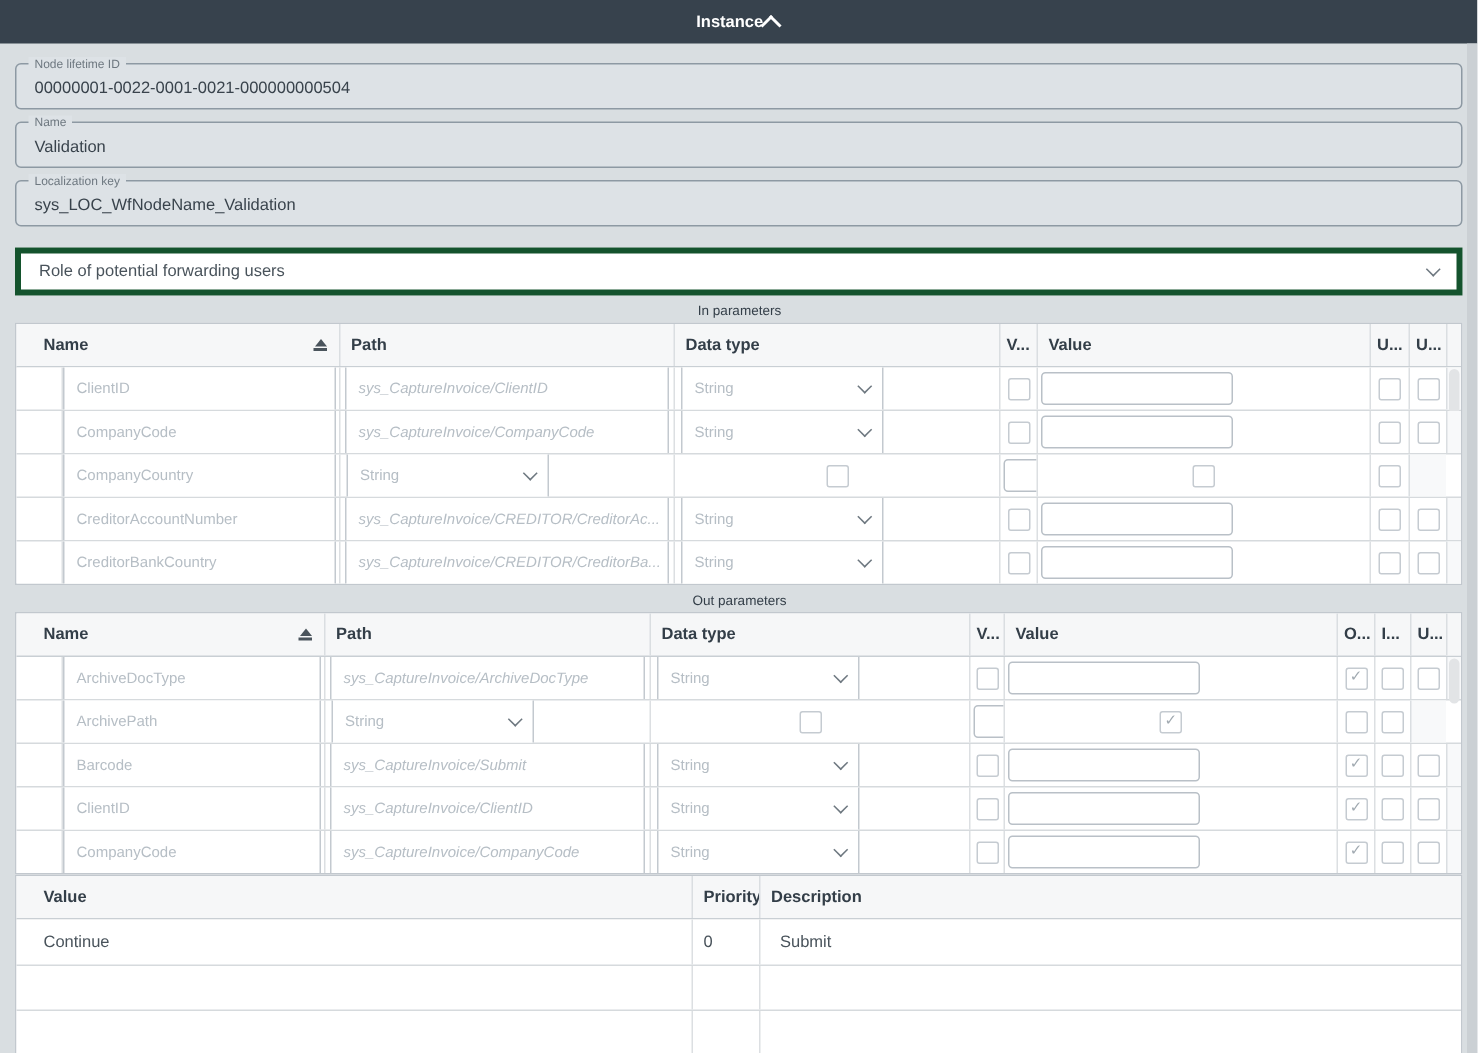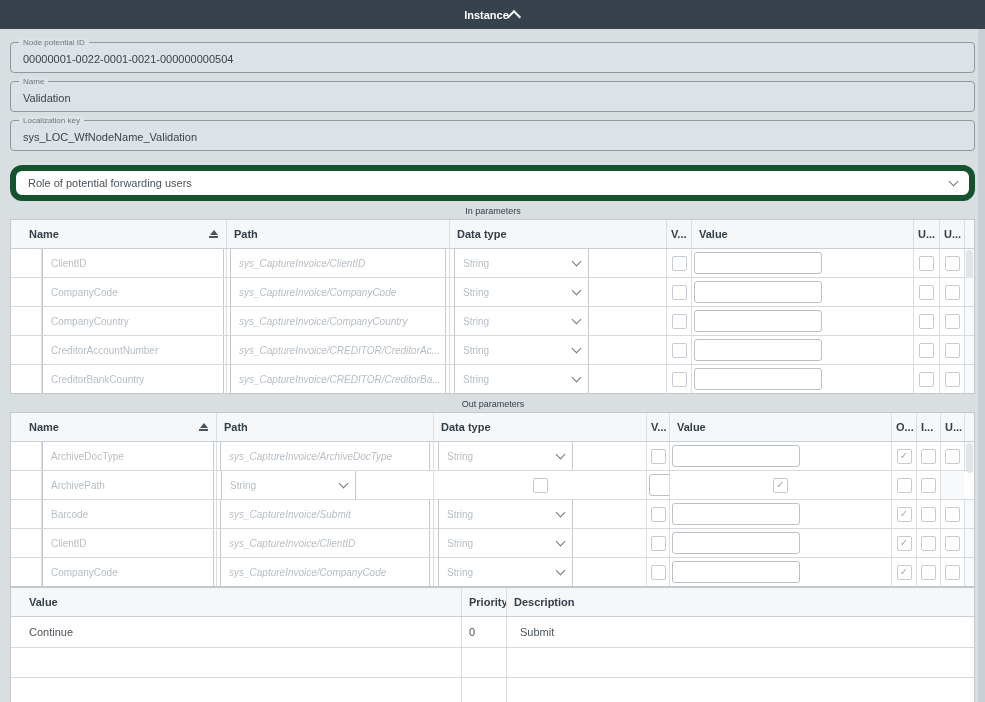--- a/index.html
+++ b/index.html
@@ -15,21 +15,21 @@
   .edge-strip{position:absolute;right:0;top:29px;width:7px;height:673px;background:#cbd0d4;}
   .content{padding:13px 10px 0 10px;}
   
   .ofield{position:relative;height:26px;border:1px solid #8d99a3;border-radius:4px;
           background:#dde2e6;display:flex;align-items:center;padding:3px 12px 0 12px;
           margin-bottom:8px;}
   .ofield .flabel{position:absolute;top:-5px;left:8px;font-size:8px;color:#6e7880;
           background:#dde2e6;padding:0 4px;line-height:9px;}
   .ofield .fvalue{font-size:11px;color:#39434c;}
   
-  .roleselect{height:24px;background:#fff;border:6px solid #14532d;border-radius:12px;
+  .roleselect{height:24px;background:#fff;border:4px solid #14532d;border-radius:0;
           display:flex;align-items:center;justify-content:space-between;
           padding:0 12px;margin:14px 0 0 0;cursor:pointer;color:#49535b;}
   .chev-dn{width:6px;height:6px;border-right:1.5px solid #6e7880;border-bottom:1.5px solid #6e7880;
           transform:rotate(45deg);margin-top:-3px;}
   .seclabel{font-size:9px;color:#333e48;margin:5px 0 3px 1px;text-align:center;}
   
   .ptable{background:#fff;border:1px solid #c2c8ce;}
   .hrow{background:#f6f7f8;height:28px;border-bottom:1px solid #c9cfd4;display:grid;}
   .brow{height:28px;display:grid;background:#fff;}
   .brow + .brow{border-top:1px solid #d6dadd;}
@@ -84,21 +84,21 @@
 <div class="page">
   <div class="titlebar">
     <span class="title">Instance</span>
     <span class="chev-up"></span>
   </div>
   <div class="edge-strip"></div>
 
   <div class="content">
 
     <div class="ofield">
-      <span class="flabel">Node potential ID</span>
+      <span class="flabel">Node lifetime ID</span>
       <span class="fvalue">00000001-0022-0001-0021-000000000504</span>
     </div>
 
     <div class="ofield">
       <span class="flabel">Name</span>
       <span class="fvalue">Validation</span>
     </div>
 
     <div class="ofield">
       <span class="flabel">Localization key</span>
@@ -183,23 +183,20 @@
         <div class="bc center">
             <div class="cb"></div>
           </div>
         <div class="scrollc"></div>
       </div>
 
       <div class="brow">
         <div class="bc handle"></div>
         <div class="bc">
             <div class="tin grow">CompanyCountry</div>
-          </div>
-        <div class="bc">
-            <div class="tin pathin">sys_CaptureInvoice/CompanyCountry</div>
           </div>
         <div class="bc">
             <div class="tin tsel">
               <span>String</span>
               <span class="chev-dn"></span>
             </div>
           </div>
         <div class="bc center">
             <div class="cb"></div>
           </div>

